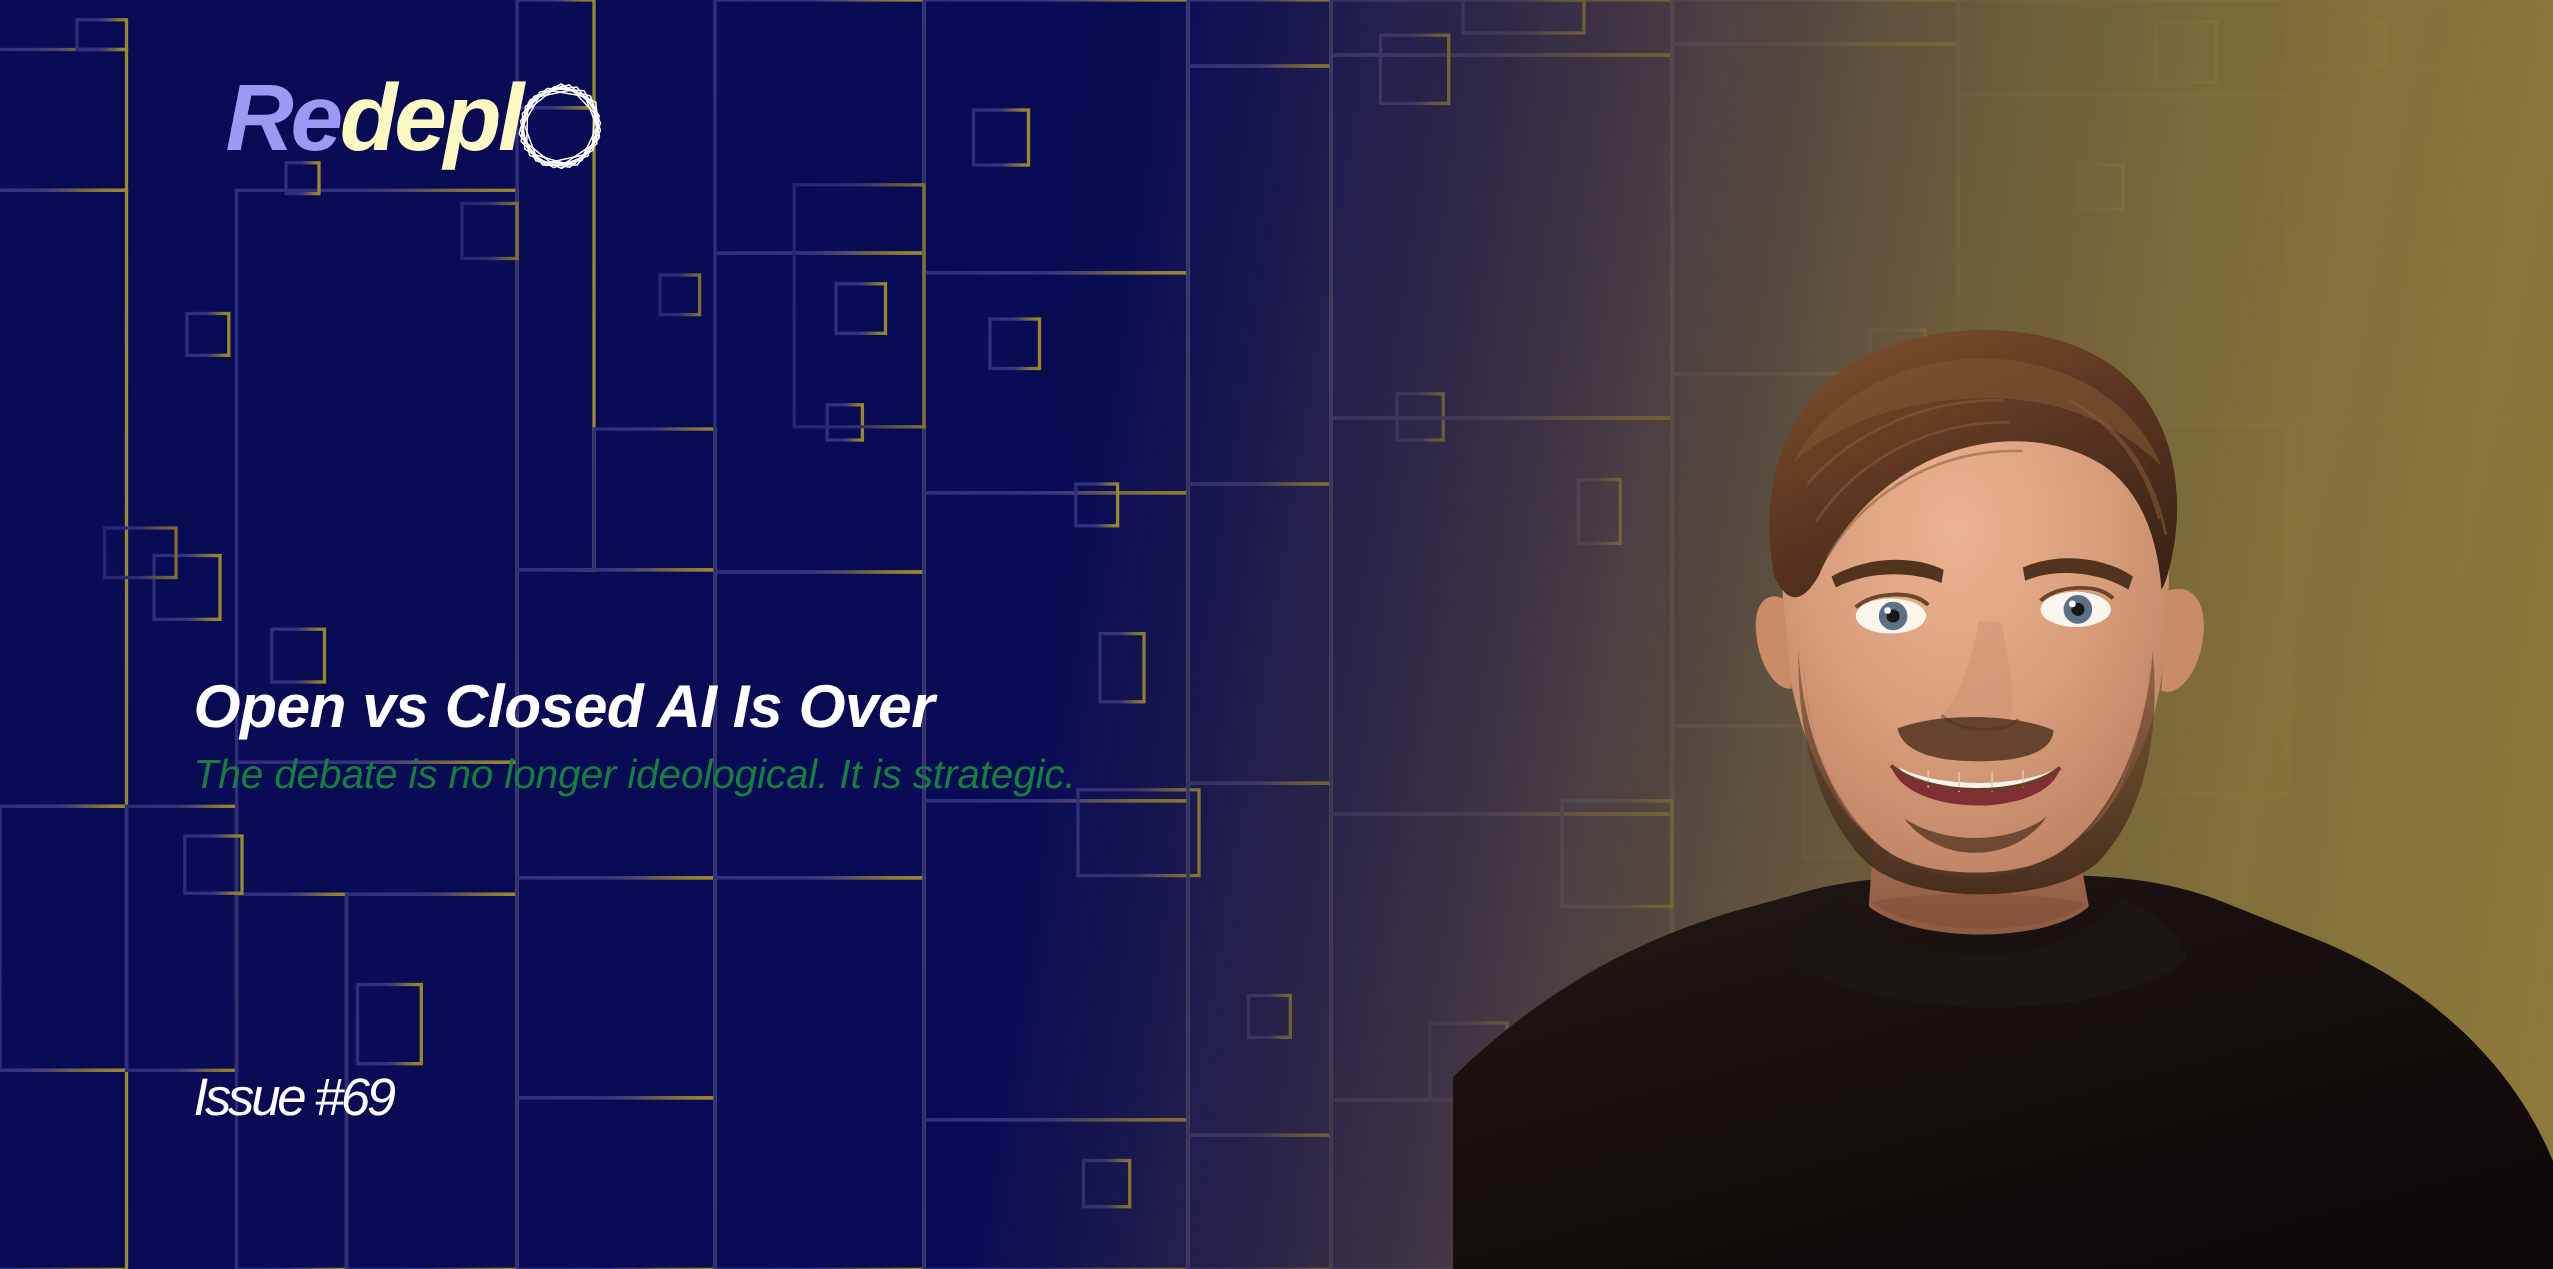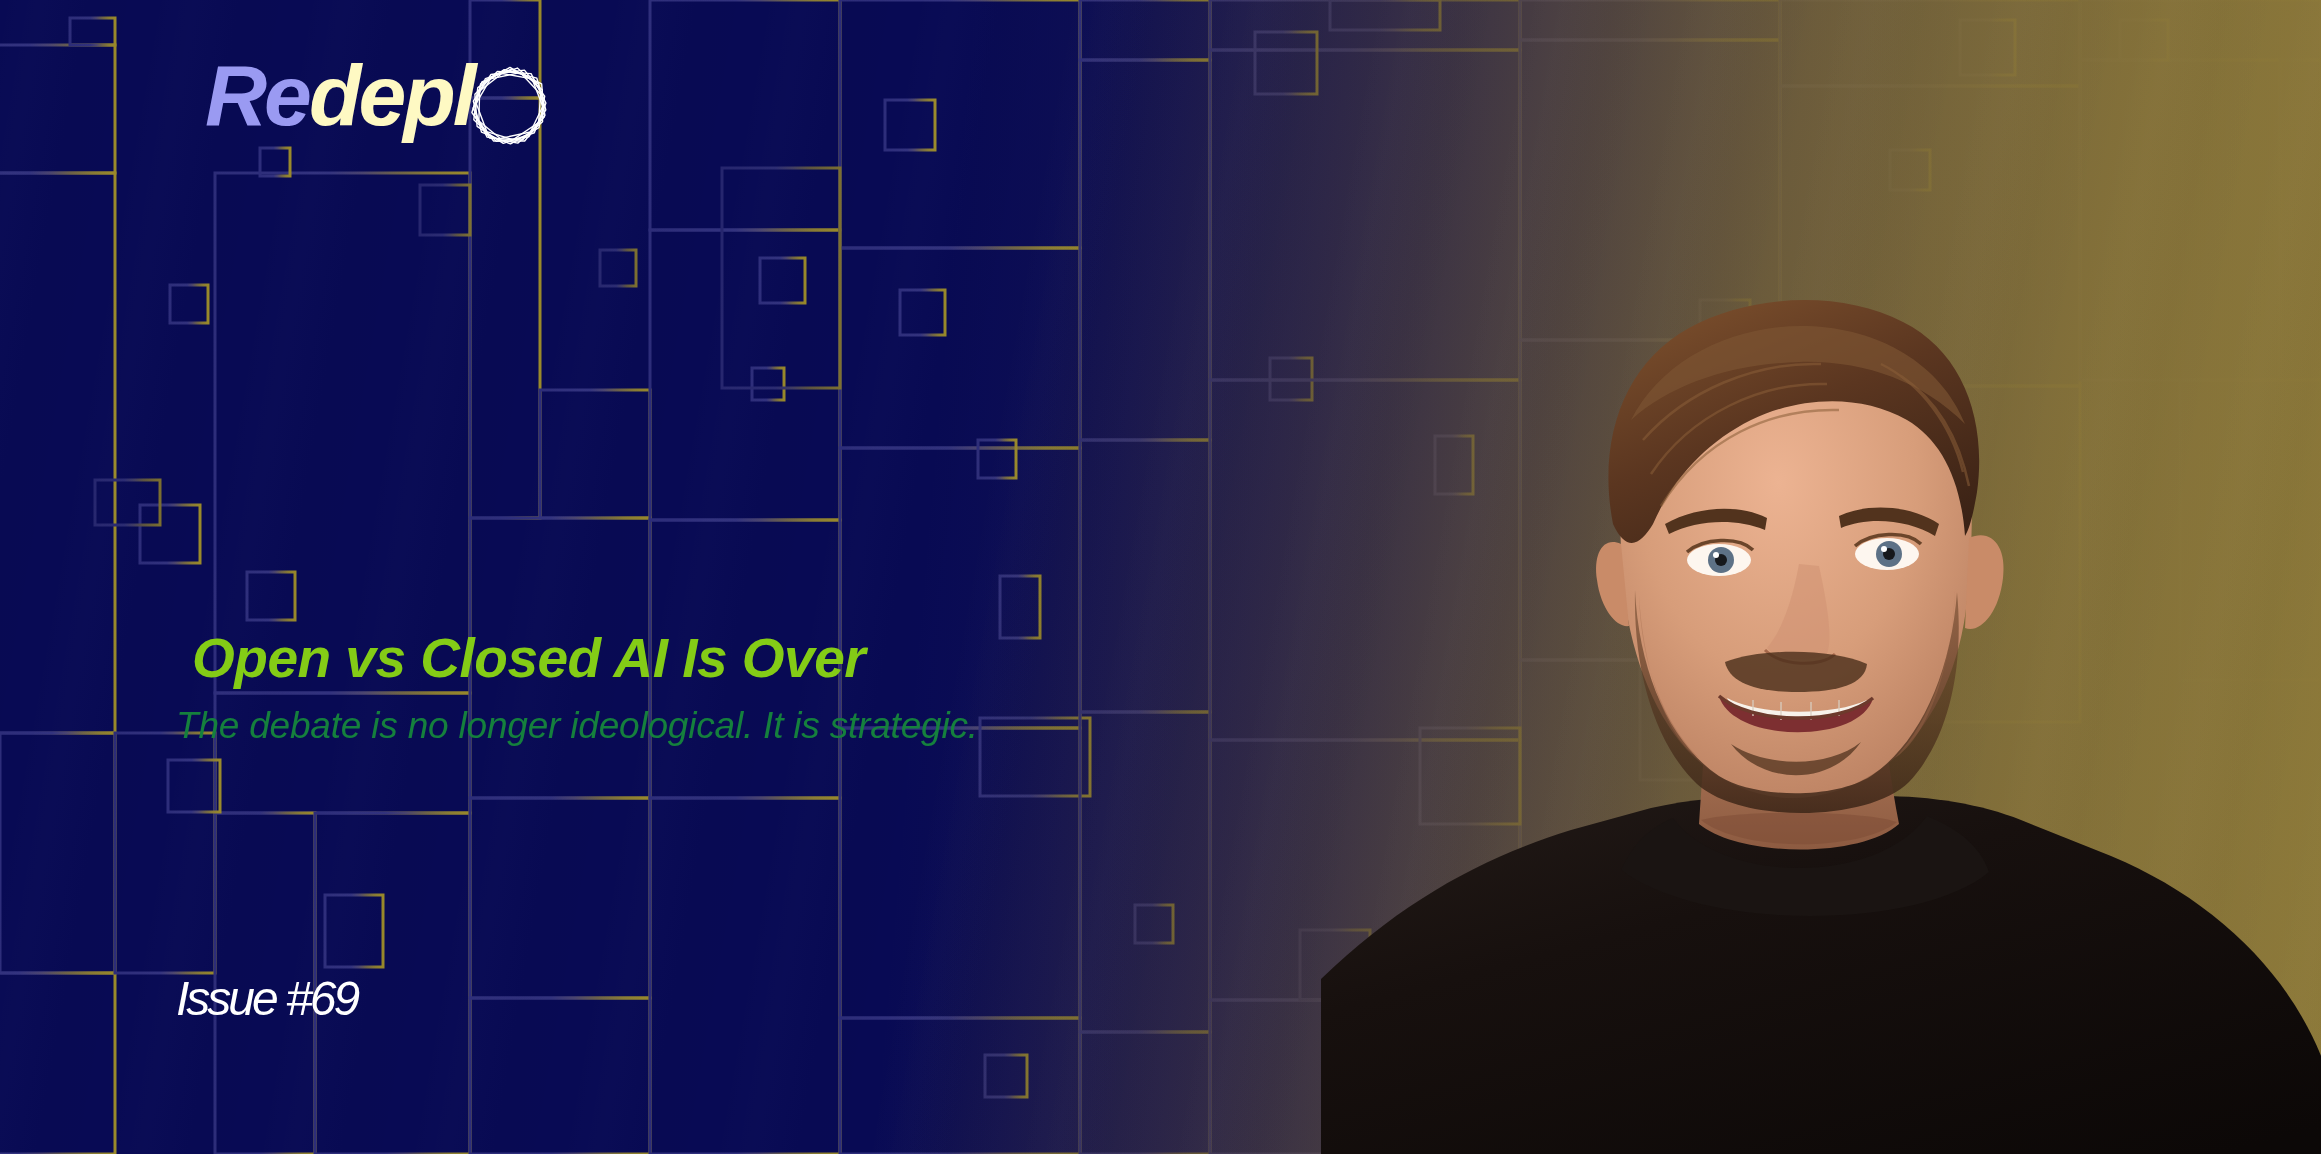--- a/index.html
+++ b/index.html
@@ -67,20 +67,21 @@
       rgba(255,255,255,0.000) 150px);
     opacity: 0.75;
   }
 
   
   .logo {
     position: absolute;
     left: 205px;
     top: 52px;
     display: flex;
+    align-items: center;
     height: 110px;
     white-space: nowrap;
   }
   .logo-text {
     font-size: 86px;
     font-weight: 700;
     font-style: italic;
     letter-spacing: -3px;
     line-height: 1;
     color: #fef9c3;
@@ -98,25 +99,25 @@
   .logo-mark svg { display: block; width: 100%; height: 100%; }
 
   
   .headline-block {
     position: absolute;
     left: 176px;
     top: 612px;
     width: 1200px;
   }
   .headline {
-    margin: 16px;
+    margin: 0;
     font-size: 55px;
     font-weight: 700;
     font-style: italic;
-    color: #84cc16;
+    color: #ffffff;
     letter-spacing: -0.5px;
     line-height: 1.1;
     white-space: nowrap;
   }
   .subheadline {
     margin: 10px 0 0 0;
     font-size: 37px;
     font-weight: 400;
     font-style: italic;
     color: #15803d;

